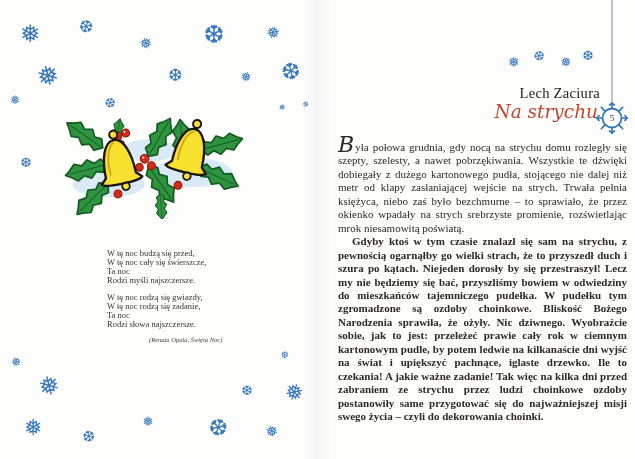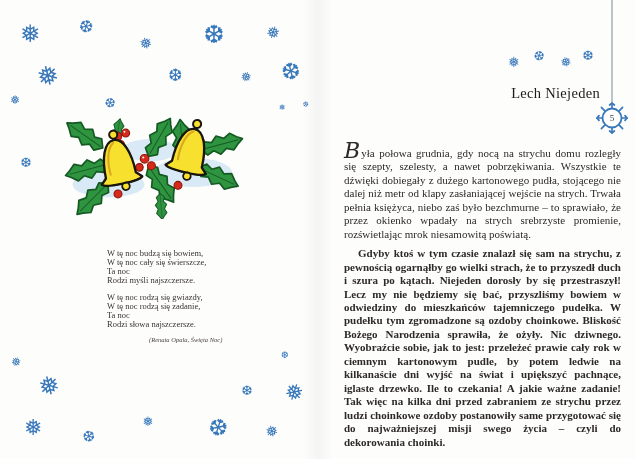--- a/index.html
+++ b/index.html
@@ -40,21 +40,21 @@
     font-size:14.5px;color:#1d1b19;letter-spacing:0.3px;}
   .title{position:absolute;left:338px;top:101px;width:260px;text-align:right;
     font-size:18.5px;font-style:italic;font-family:"DejaVu Serif",serif;}
   .string{position:absolute;left:611px;top:0;width:2px;height:102px;
     background:linear-gradient(to right,#cdd3d8,#aab2b9,#cdd3d8);}
   .badge{position:absolute;left:595px;top:101px;width:34px;height:34px;}
   .badge-num{font-family:"Liberation Serif",serif;font-size:9px;fill:#3a3a3a;}
   
   .bodytext{position:absolute;left:338px;top:141px;width:289px;
     font-size:11px;line-height:13.45px;text-align:justify;color:#2d2926;}
-  .bodytext p{margin:6px;}
+  .bodytext p{margin:0;}
   .dropcap{font-size:22px;font-style:italic;font-family:"DejaVu Serif",serif;
     line-height:0;position:relative;top:1px;margin-right:1px;}
   .p2{text-indent:14px;font-weight:bold;}
 </style>
 </head>
 <body>
 
 <div class="spread">
   <div class="gutter"></div>
 
@@ -131,35 +131,36 @@
       <circle class="berry" cx="159" cy="31" r="4.4"></circle>
       <circle class="berry" cx="63" cy="93" r="4.6"></circle>
       <circle class="berry" cx="133" cy="83" r="4.6"></circle>
     </g>
     <use href="#bell" transform="translate(64,60) rotate(-12) scale(1.05)"></use>
     <use href="#bell" transform="translate(146,47) rotate(13) scale(1.05)"></use>
   </svg>
 
   <div class="poem">
     <div class="stanza">
-      <div>W tę noc budzą się bowiem,</div>
+      <div>W tę noc budzą się przed,</div>
       <div>W tę noc cały się świerszcze,</div>
       <div>Ta noc</div>
       <div>Rodzi myśli najszczersze.</div>
     </div>
     <div class="stanza">
       <div>W tę noc rodzą się gwiazdy,</div>
       <div>W tę noc rodzą się zadanie,</div>
       <div>Ta noc</div>
       <div>Rodzi słowa najszczersze.</div>
     </div>
     <div class="attr">(Renata Opala, Święta Noc)</div>
   </div>
 
-  <div class="author">Lech Niejeden</div>
+  <div class="author">Lech Zaciura</div>
+  <div class="title" style="color:#c2452f">Na strychu</div>
 
   <div class="string"></div>
   <svg class="badge" viewBox="0 0 34 34">
     <g stroke="#3878ba" stroke-width="1.7" stroke-linecap="round" fill="none">
       <line x1="26.5" y1="17" x2="32" y2="17"></line>
       <line x1="23.7" y1="23.7" x2="27.6" y2="27.6"></line>
       <line x1="17" y1="26.5" x2="17" y2="32"></line>
       <line x1="10.3" y1="23.7" x2="6.4" y2="27.6"></line>
       <line x1="7.5" y1="17" x2="2" y2="17"></line>
       <line x1="10.3" y1="10.3" x2="6.4" y2="6.4"></line>

